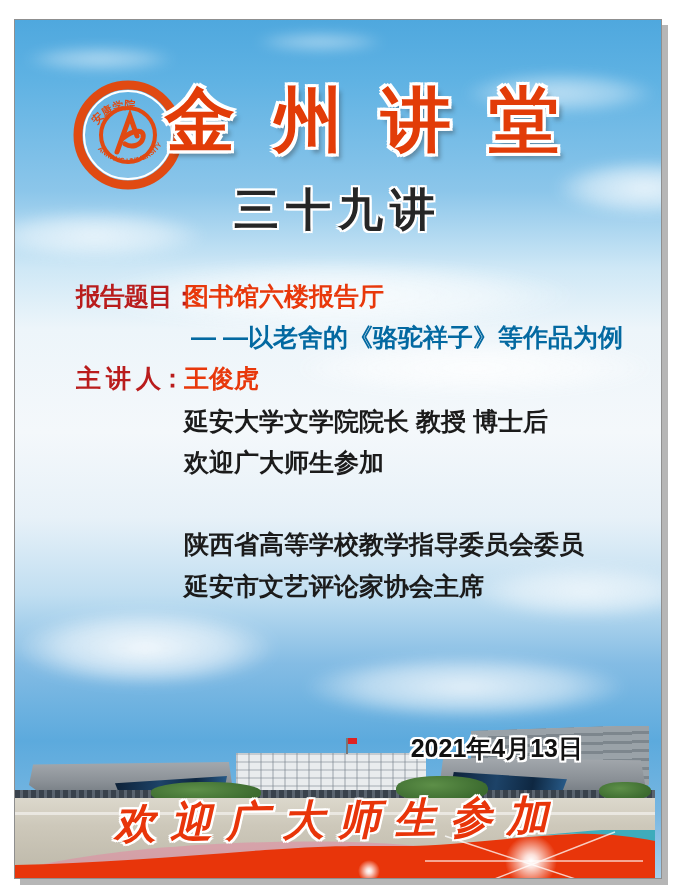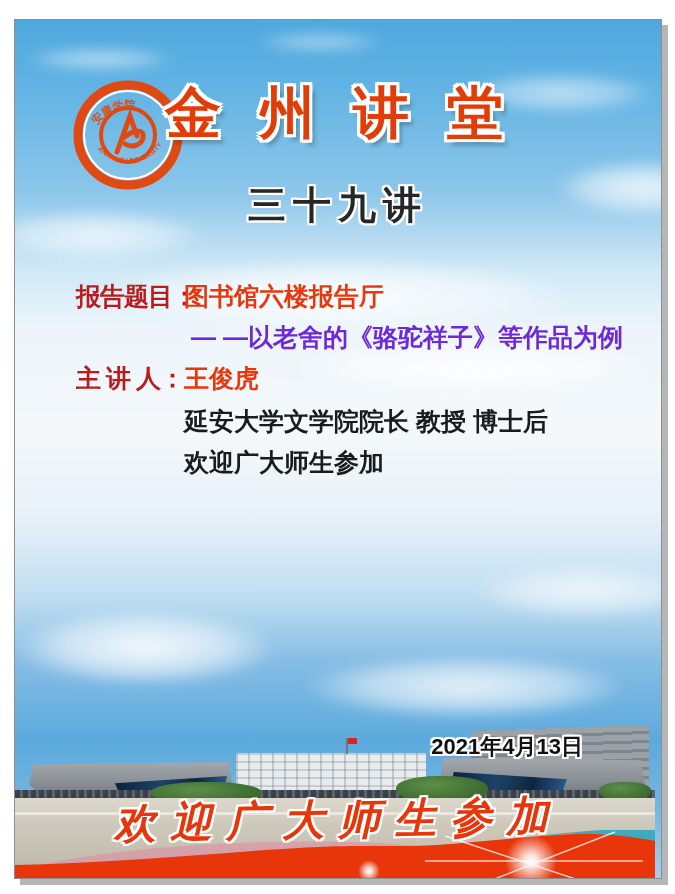--- a/index.html
+++ b/index.html
@@ -20,39 +20,39 @@
   .c5{left:-30px;top:190px;width:220px;height:50px;opacity:.75}
   .c6{left:80px;top:240px;width:480px;height:70px;opacity:.9}
   .c7{left:280px;top:320px;width:360px;height:56px;opacity:.9}
   .c8{left:0px;top:590px;width:260px;height:76px;opacity:.95}
   .c9{left:290px;top:635px;width:320px;height:64px;opacity:.85}
   .c10{left:460px;top:545px;width:220px;height:54px;opacity:.7}
   
   .logo{position:absolute;left:58px;top:60px;width:110px;height:110px;}
   .title{position:absolute;left:150px;top:64px;width:496px;margin:0;
     font-family:"Liberation Serif","DejaVu Serif",serif;font-weight:bold;
-    font-size:56px;line-height:1.05;letter-spacing:38px;color:#e23c08;white-space:nowrap;
+    font-size:70px;line-height:1.05;letter-spacing:38px;color:#e23c08;white-space:nowrap;
     text-shadow:-3px -3px 0 #fff,3px -3px 0 #fff,-3px 3px 0 #fff,3px 3px 0 #fff,
       0 -3px 0 #fff,0 3px 0 #fff,-3px 0 0 #fff,3px 0 0 #fff,5px 6px 4px rgba(40,40,40,.35);}
   .session{position:absolute;left:0;top:160px;width:646px;margin:0;text-align:center;
     font-family:"Liberation Serif","DejaVu Serif",serif;font-weight:bold;
-    font-size:38px;letter-spacing:7px;color:#262626;
+    font-size:45px;letter-spacing:7px;color:#262626;
     text-shadow:-2px -2px 0 #fff,2px -2px 0 #fff,-2px 2px 0 #fff,2px 2px 0 #fff,
       0 -2px 0 #fff,0 2px 0 #fff,-2px 0 0 #fff,2px 0 0 #fff;}
   
   .row{position:absolute;left:61px;white-space:nowrap;font-weight:bold;font-size:25px;line-height:1.1;}
   .row .lbl{display:inline-block;width:108px;color:#b91c1c;letter-spacing:-1px;}
   .row .val{color:#e8380b;}
   .row.black{left:169px;color:#1b1b1b;}
-  .r-topic{top:263px}.r-topic-sub{top:304px;left:176px;color:#6d28d9}
+  .r-topic{top:263px}.r-topic-sub{top:304px;left:176px;color:#0369a1}
   .r-speaker{top:345px}
   .r-t1{top:388px}.r-t2{top:429px}.r-t3{top:470px}.r-t4{top:511px}.r-t5{top:553px}
   .r-time{top:594px}.r-place{top:636px}.r-org{top:677px}
   .pub-date{position:absolute;top:712px;right:78px;z-index:10;font-weight:bold;
-    font-size:22px;color:#111;
+    font-size:25px;color:#111;
     text-shadow:-2px -2px 0 #fff,2px -2px 0 #fff,-2px 2px 0 #fff,2px 2px 0 #fff,
       0 -2px 0 #fff,0 2px 0 #fff,-2px 0 0 #fff,2px 0 0 #fff;}
   
   .photo{position:absolute;left:0;top:706px;width:640px;height:152px;overflow:hidden;}
   .bldg-tall{position:absolute;left:456px;top:2px;width:178px;height:60px;z-index:1;
     background:repeating-linear-gradient(180deg,#9aa2a8 0 6px,#7d868d 6px 9px),
       linear-gradient(180deg,#a8aeb4,#848c93);transform:skewY(-2deg);}
   .bldg-white{position:absolute;left:221px;top:27px;width:190px;height:40px;z-index:1;
     background:repeating-linear-gradient(90deg,rgba(120,130,140,.35) 0 2px,transparent 2px 12px),
       repeating-linear-gradient(180deg,rgba(120,130,140,.3) 0 2px,transparent 2px 8px),#e9ecee;}
@@ -127,20 +127,22 @@
 
   <div class="row r-topic">
     <span class="lbl">报告题目：</span><span class="val">图书馆六楼报告厅</span>
   </div>
   <div class="row r-topic-sub">— —以老舍的《骆驼祥子》等作品为例</div>
   <div class="row black r-t1">延安大学文学院院长  教授  博士后</div>
   <div class="row r-speaker">
     <span class="lbl">主 讲 人：</span><span class="val">王俊虎</span>
   </div>
   <div class="row black r-t2">欢迎广大师生参加</div>
+  <div class="row black r-t4">陕西省高等学校教学指导委员会委员</div>
+  <div class="row black r-t5">延安市文艺评论家协会主席</div>
 
   <div class="pub-date">2021年4月13日</div>
 
   <div class="photo">
     <div class="bldg-tall"></div>
     <div class="bldg-white"></div>
     <div class="flagpole"></div>
     <div class="flag"></div>
     <div class="gate gate-left">
       <div class="glass glass-l"></div>

